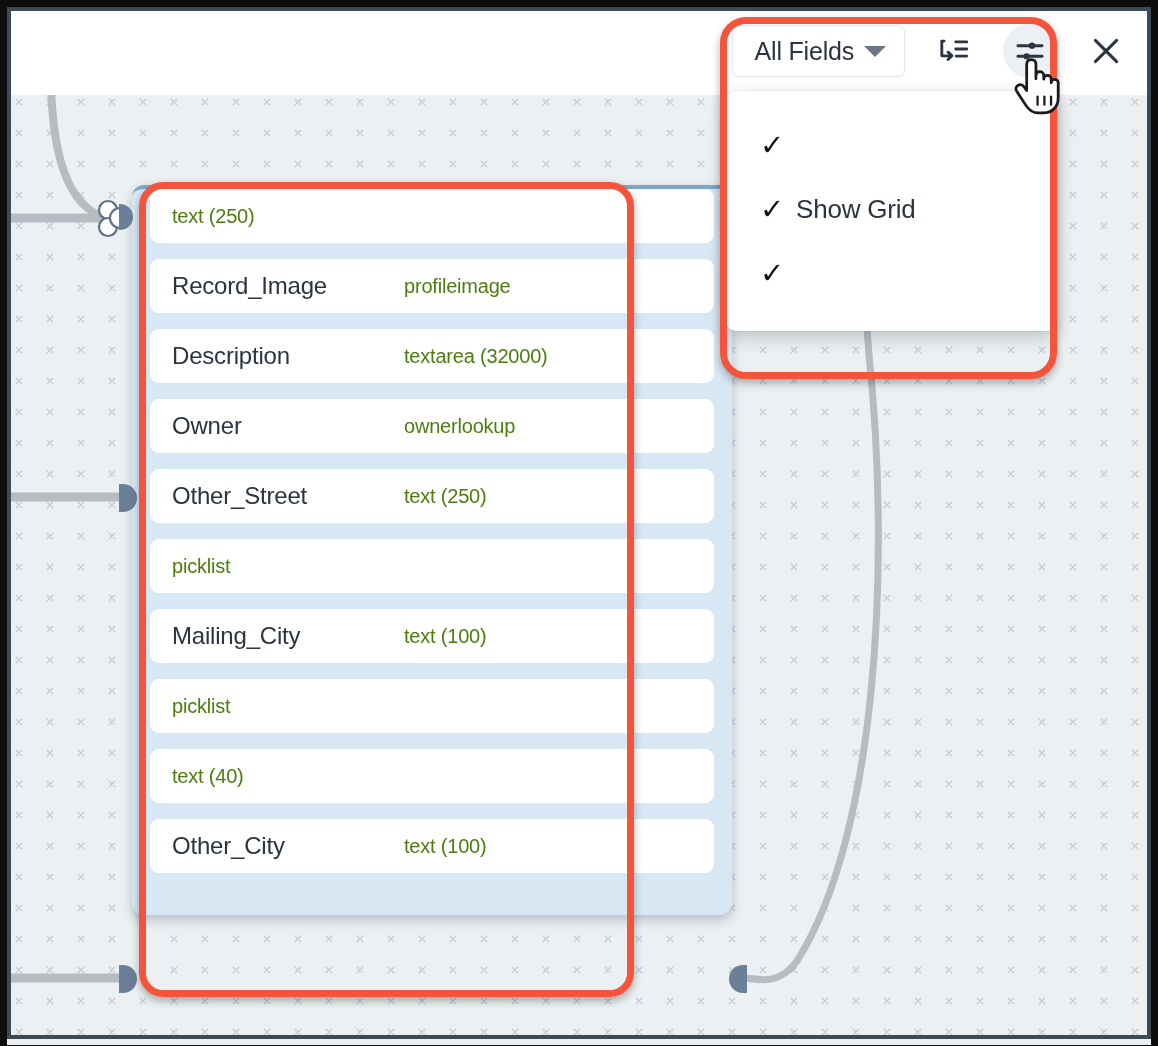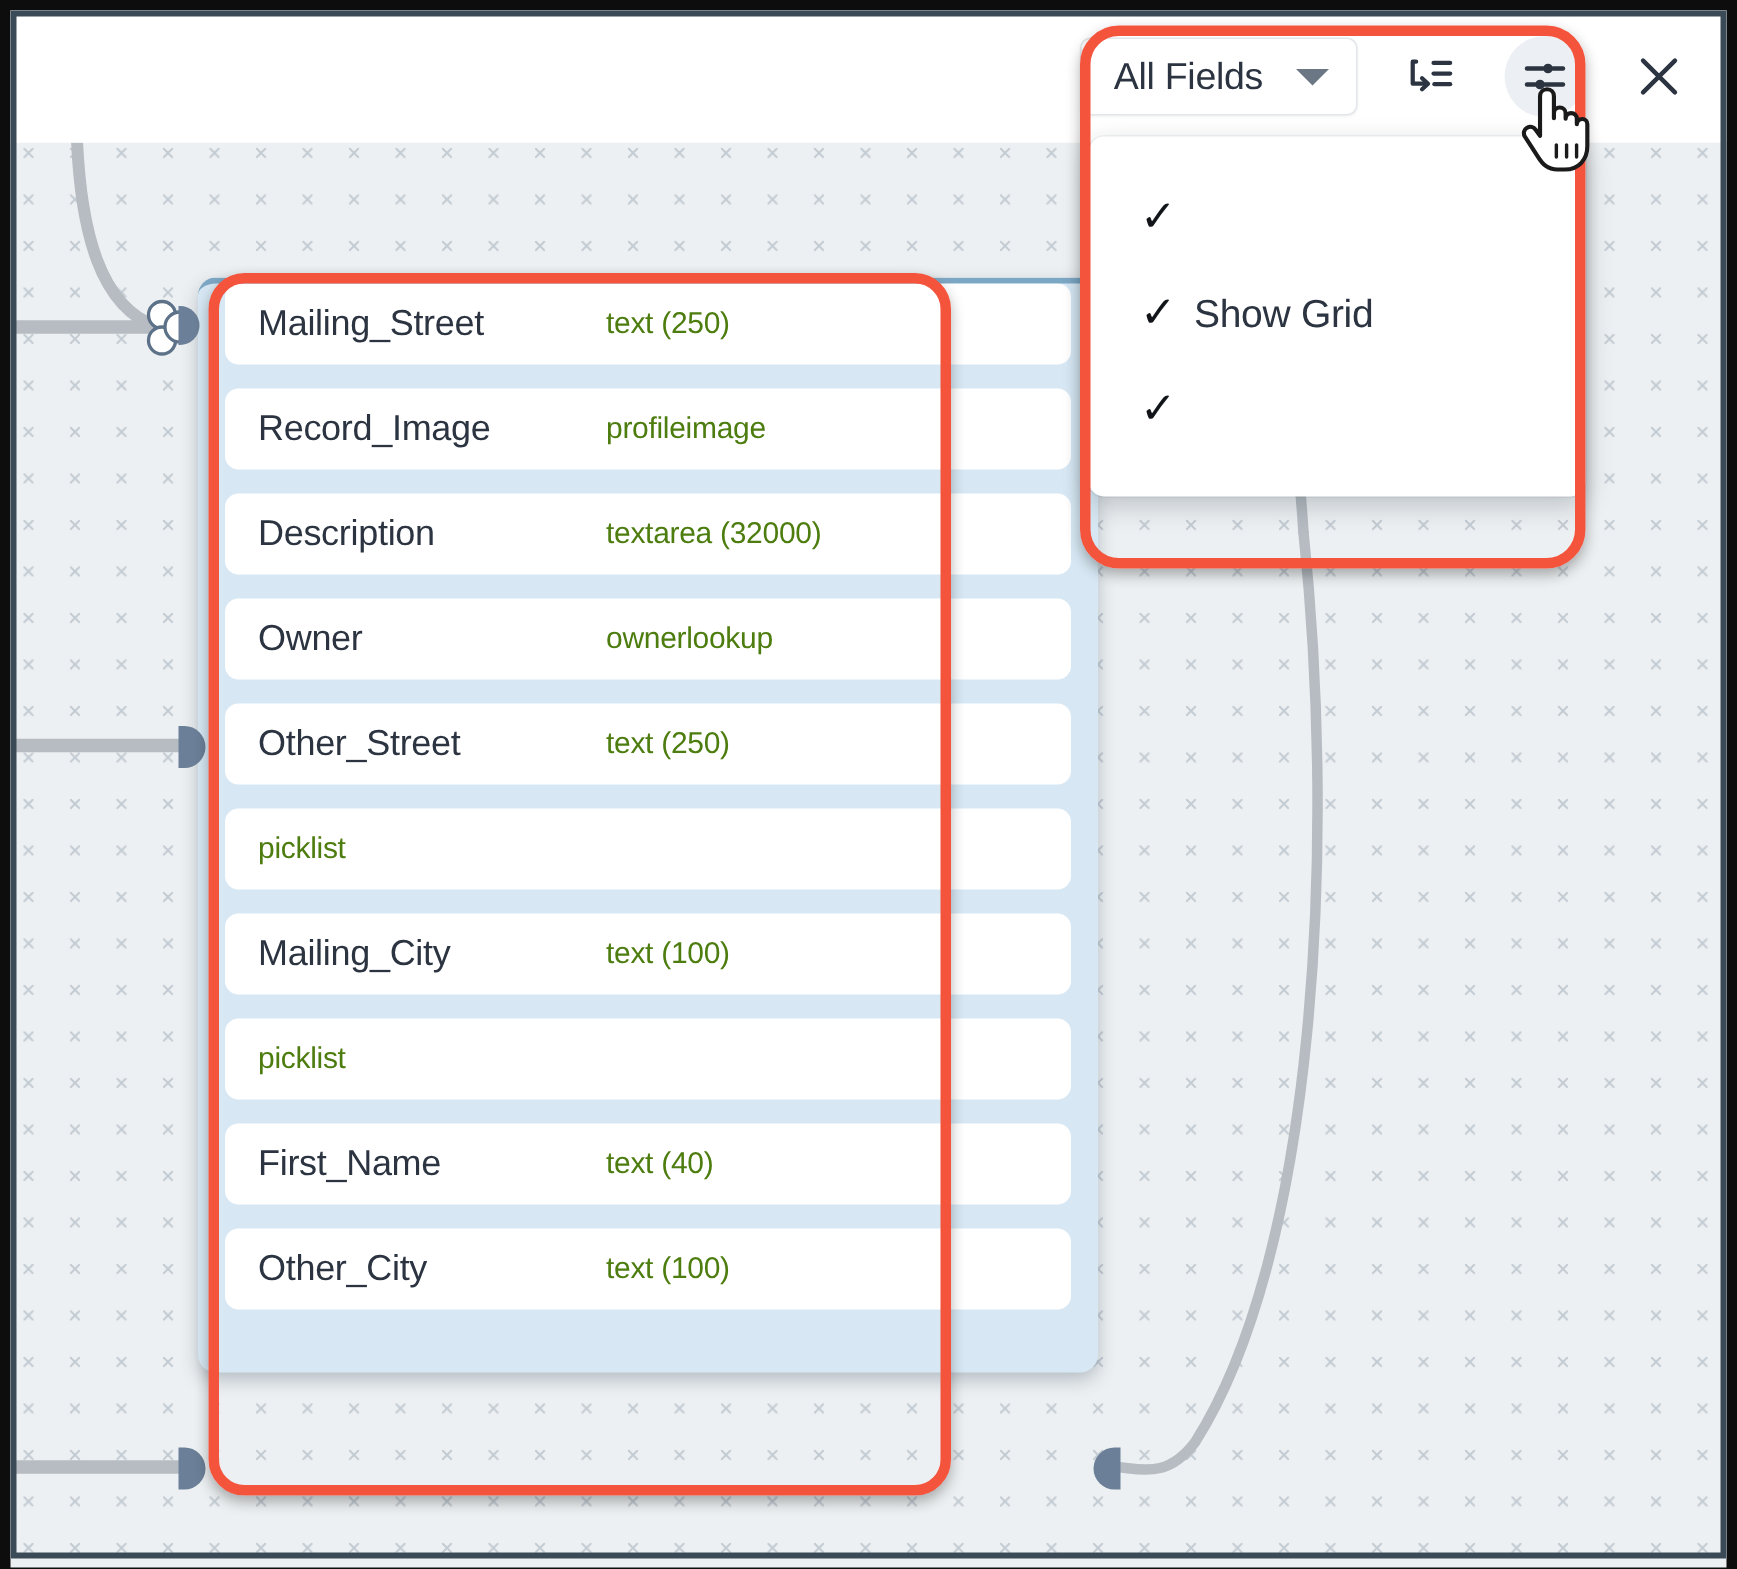--- a/index.html
+++ b/index.html
@@ -37,21 +37,21 @@
   .toolbar-inner {
     position: absolute;
     right: 18px; top: 0;
     height: 88px;
     display: flex;
     align-items: center;
     gap: 22px;
   }
 
   .fields-select {
-    display: flex; align-items: center; gap: 22px;
+    display: flex; align-items: center; gap: 10px;
     height: 52px;
     padding: 0 18px 0 22px;
     border: 1px solid #e3e6ea;
     border-radius: 7px;
     background: #ffffff;
     box-shadow: 0 1px 2px rgba(0,0,0,0.05);
     cursor: pointer;
   }
   .fields-select .label {
     font-size: 25px;
@@ -252,21 +252,20 @@
     <div class="port right" style="left:112px; top:389px;"></div>
 
     <div class="port right" style="left:112px; top:870px;"></div>
 
     <div class="port left" style="left:722px; top:870px;"></div>
 
     <div class="entity-card">
       <div class="field-list">
 
         <div class="field-row">
-          <span class="field-name">Mailing_Street</span>
           <span class="field-type">text (250)</span>
         </div>
         <div class="field-row">
           <span class="field-name">Record_Image</span>
           <span class="field-type">profileimage</span>
         </div>
         <div class="field-row">
           <span class="field-name">Description</span>
           <span class="field-type">textarea (32000)</span>
         </div>
@@ -282,21 +281,20 @@
           <span class="field-type">picklist</span>
         </div>
         <div class="field-row">
           <span class="field-name">Mailing_City</span>
           <span class="field-type">text (100)</span>
         </div>
         <div class="field-row">
           <span class="field-type">picklist</span>
         </div>
         <div class="field-row">
-          <span class="field-name">First_Name</span>
           <span class="field-type">text (40)</span>
         </div>
         <div class="field-row">
           <span class="field-name">Other_City</span>
           <span class="field-type">text (100)</span>
         </div>
 
       </div>
     </div>
   </div>

